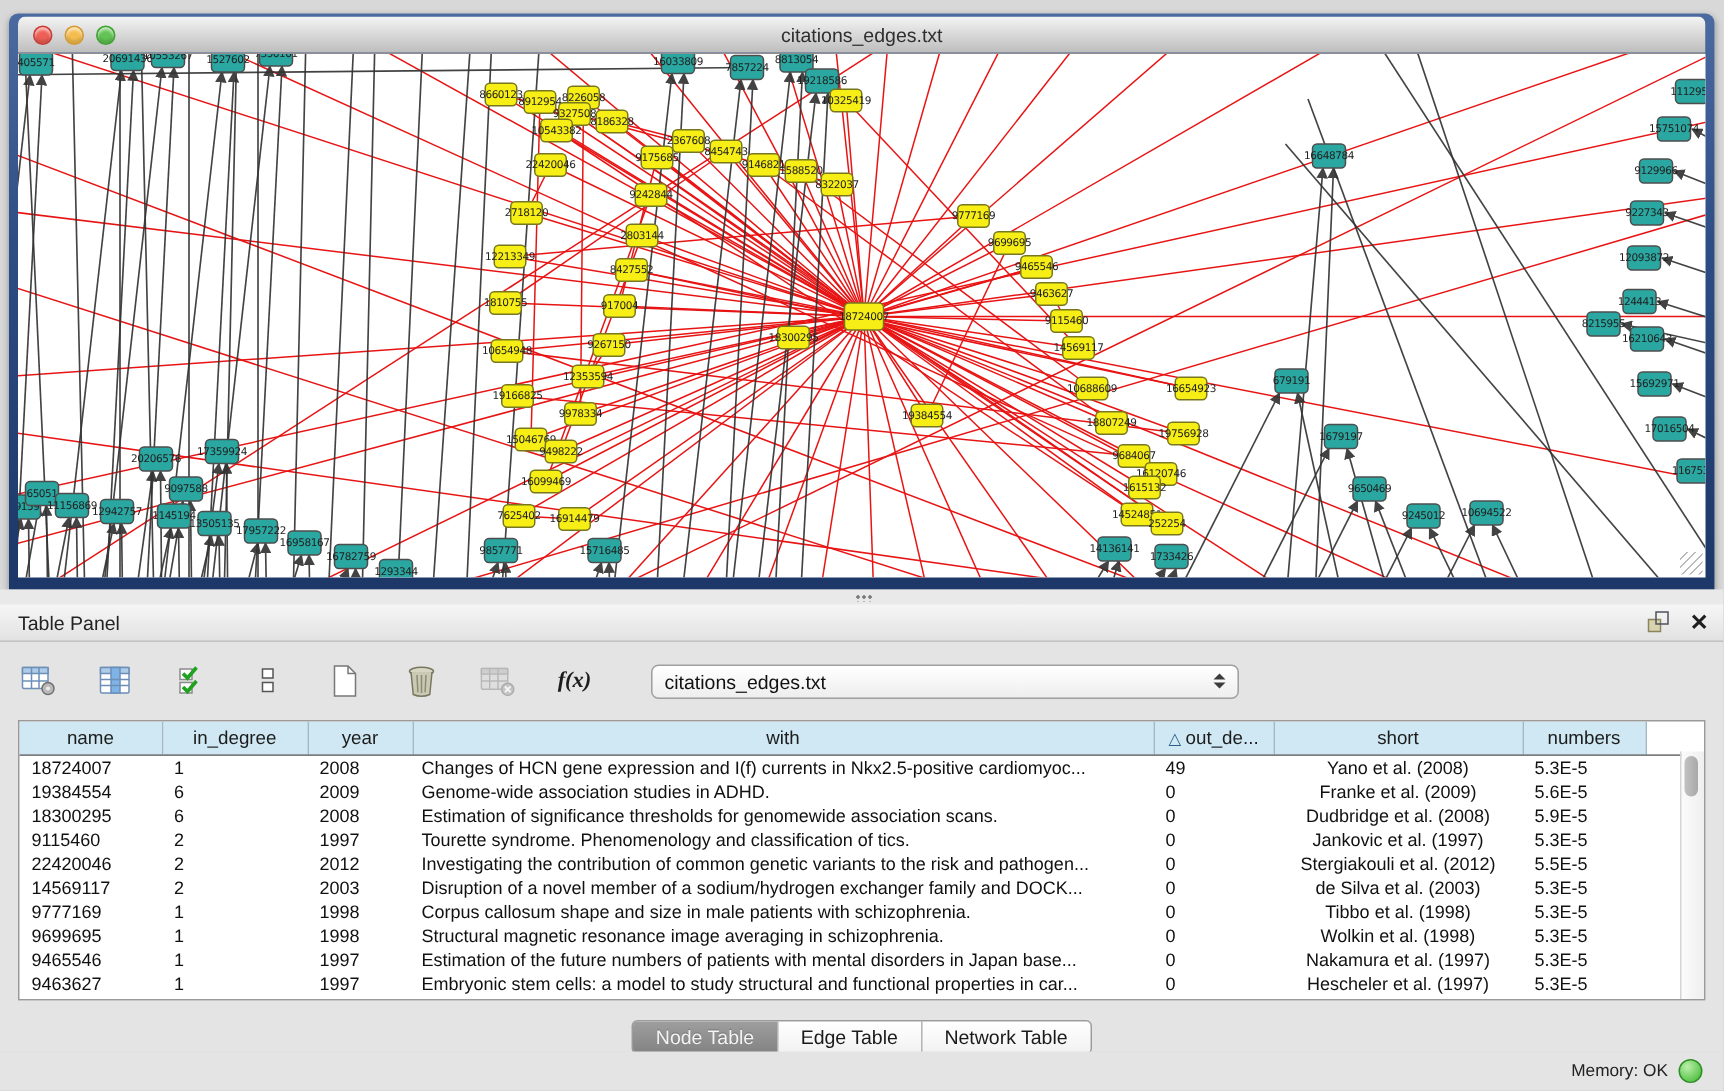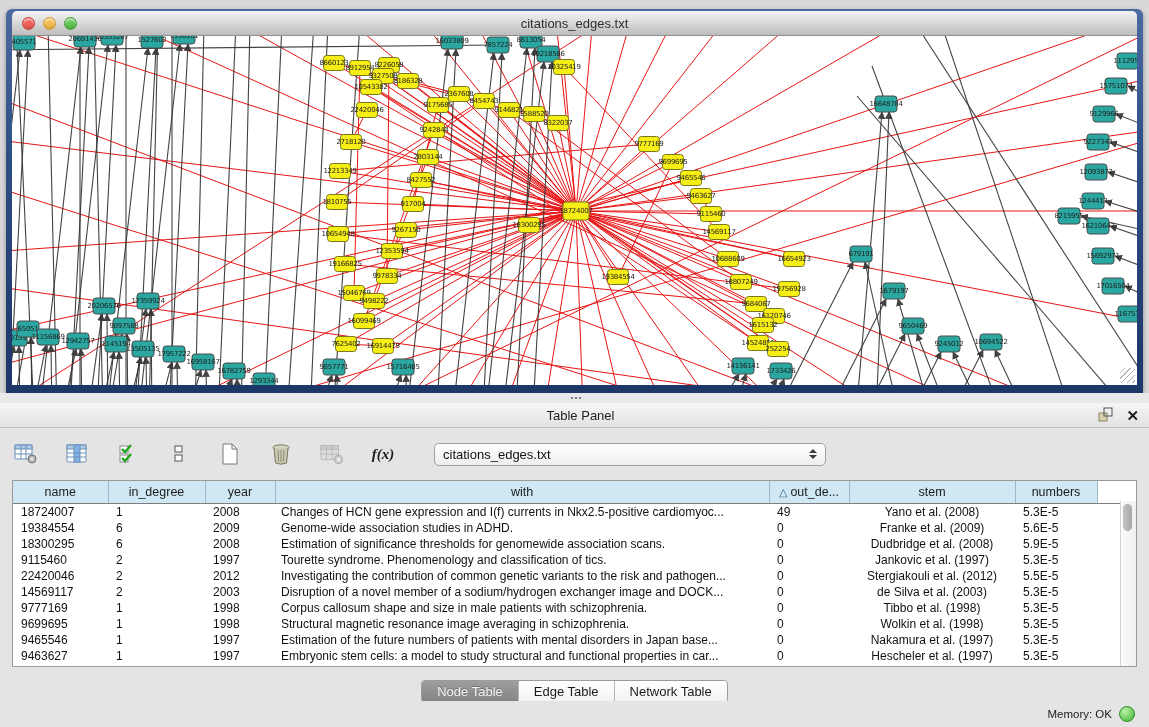--- a/index.html
+++ b/index.html
@@ -30,21 +30,21 @@
     background:repeating-linear-gradient(135deg,transparent 0 3px,#b9b9b9 3px 4px);}
 
   
   .splitter{position:absolute;left:0;top:393px;width:100%;height:11px;background:#e9e9e9;}
   .splitter .grip{position:absolute;left:570px;top:3px;width:12px;height:5px;
     background:radial-gradient(circle,#7d7d7d 1px,transparent 1.4px);background-size:4px 4px;}
 
   
   .panel-header{position:absolute;left:0;top:403px;width:100%;height:25px;box-sizing:border-box;
     background:linear-gradient(#f6f6f6,#e2e2e2);border-bottom:1px solid #c2c2c2;
-    display:flex;align-items:center;font-size:13px;color:#222;justify-content:center;}
+    display:flex;align-items:center;font-size:13px;color:#222;}
   .panel-header .ph-title{margin-left:12px;}
   .hdr-icons{position:absolute;right:10px;top:3px;display:flex;align-items:center;gap:12px;}
   .close-x{font-size:15px;font-weight:900;color:#1e1e1e;line-height:18px;cursor:default;}
 
   .panel-body{position:absolute;left:0;top:428px;bottom:26px;width:100%;background:#e4e4e4;}
   .toolbar{height:40px;display:flex;align-items:center;padding:6px 14px 0 14px;gap:27px;}
   .tb-icon{width:24px;height:24px;display:flex;align-items:center;justify-content:center;}
   .fx{font-family:"Liberation Serif",serif;font-style:italic;font-weight:bold;font-size:15px;color:#1c1c1c;}
   .combo{margin-left:12px;width:392px;height:23px;border:1px solid #a0a0a0;border-radius:5px;
     background:linear-gradient(#ffffff,#eeeeee);display:flex;align-items:center;
@@ -793,21 +793,21 @@
             <col style="width: 82px;">
             <col style="width: 24px;">
           </colgroup>
           <thead>
             <tr>
               <th>name</th>
               <th>in_degree</th>
               <th>year</th>
               <th>with</th>
               <th><span class="sort-tri">△</span>out_de...</th>
-              <th>stem</th>
+              <th>short</th>
               <th>numbers</th>
               <th style="border-right: none; background: rgb(255, 255, 255);"></th>
             </tr>
           </thead>
           <tbody>
             <tr>
               <td class="c-name">18724007</td>
               <td class="c-indeg">1</td>
               <td class="c-year">2008</td>
               <td class="c-title">Changes of HCN gene expression and I(f) currents in Nkx2.5-positive cardiomyoc...</td>
@@ -853,21 +853,21 @@
               <td class="c-title">Investigating the contribution of common genetic variants to the risk and pathogen...</td>
               <td class="c-out">0</td>
               <td class="c-short">Stergiakouli et al. (2012)</td>
               <td class="c-page">5.5E-5</td>
               <td></td>
             </tr>
             <tr>
               <td class="c-name">14569117</td>
               <td class="c-indeg">2</td>
               <td class="c-year">2003</td>
-              <td class="c-title">Disruption of a novel member of a sodium/hydrogen exchanger image and DOCK...</td>
+              <td class="c-title">Disruption of a novel member of a sodium/hydrogen exchanger family and DOCK...</td>
               <td class="c-out">0</td>
               <td class="c-short">de Silva et al. (2003)</td>
               <td class="c-page">5.3E-5</td>
               <td></td>
             </tr>
             <tr>
               <td class="c-name">9777169</td>
               <td class="c-indeg">1</td>
               <td class="c-year">1998</td>
               <td class="c-title">Corpus callosum shape and size in male patients with schizophrenia.</td>

